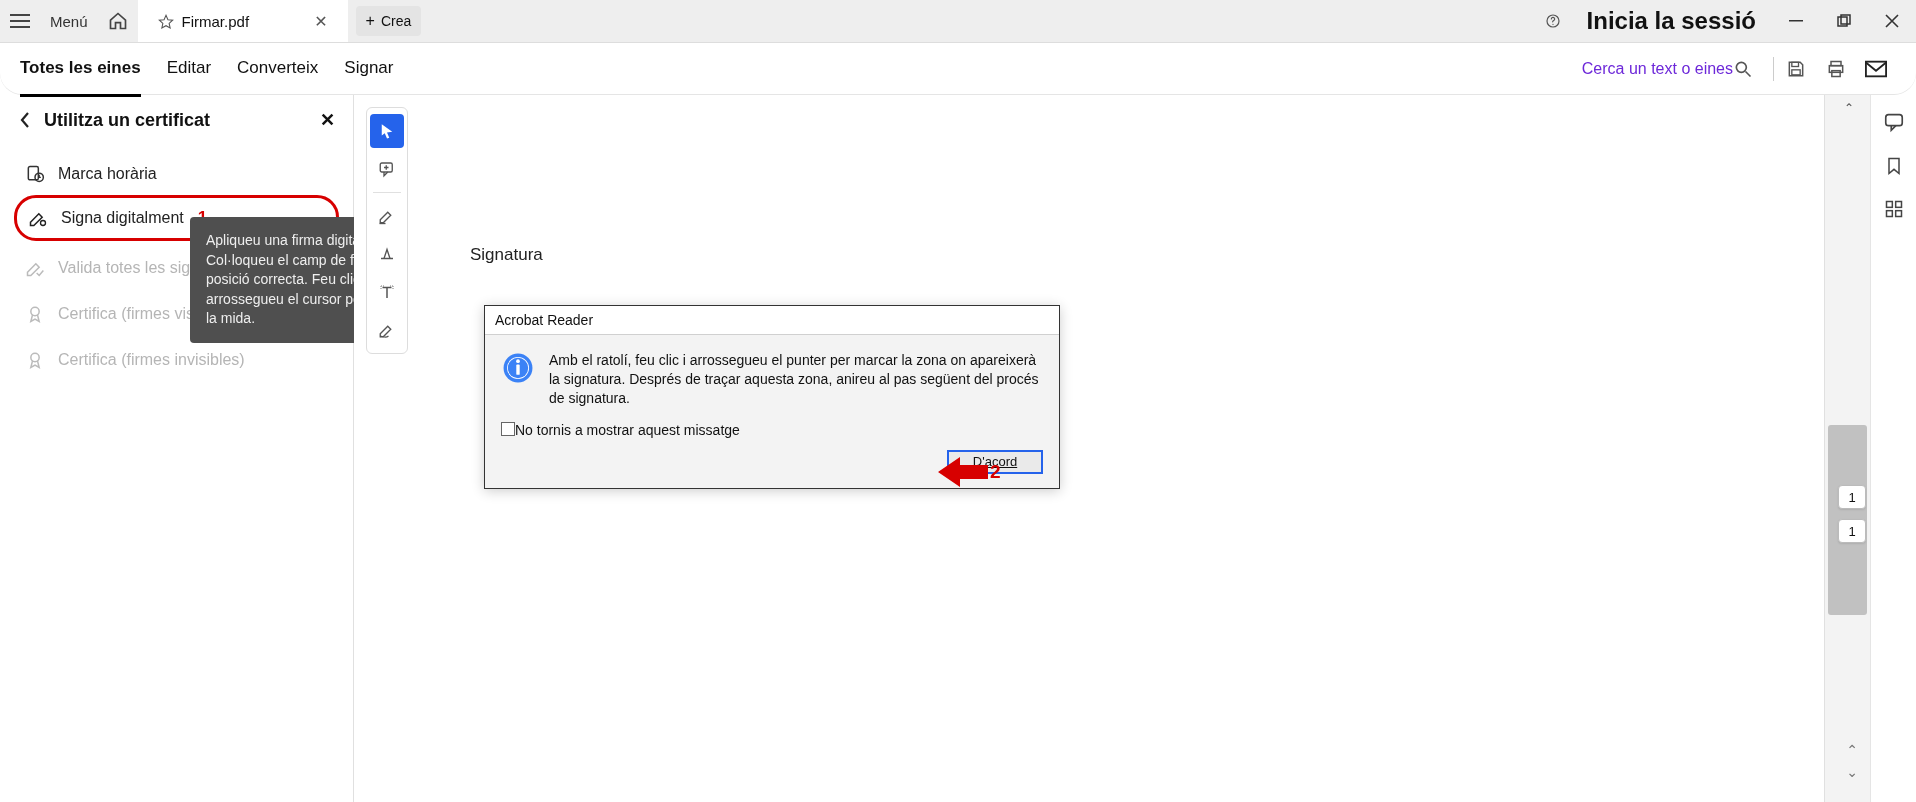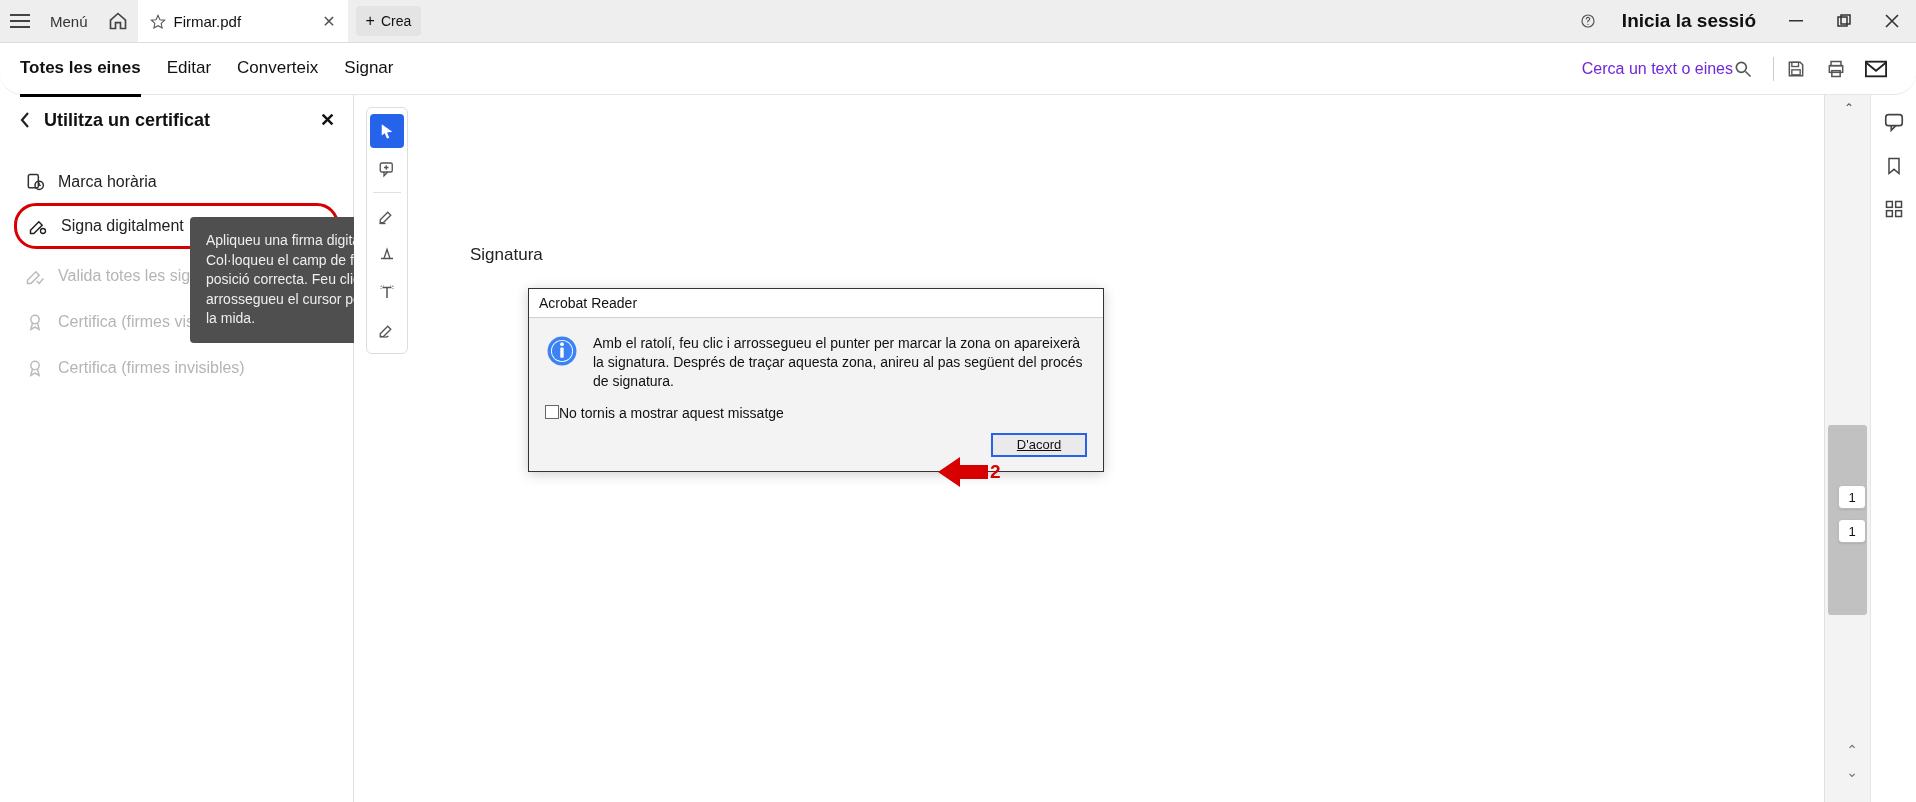--- a/index.html
+++ b/index.html
@@ -30,41 +30,41 @@
     cursor: default;
   }
   .tb-hamburger { width: 20px; height: 14px; display:flex; flex-direction:column; justify-content:space-between; }
   .tb-hamburger span { display:block; height:2px; background:#444; }
   .tb-menu-label { font-size:15px; color:#333; padding:8px 10px; display:flex; align-items:center; }
   .tb-home { width:40px; }
   .tab {
     background:#fff;
     display:flex;
     align-items:center;
-    padding:0 12px;
+    padding:0 20px;
     gap:8px;
     border-top: 1px solid transparent;
     position: relative;
     min-width: 210px;
   }
   .tab .close { margin-left:auto; font-size:16px; color:#555; }
   .tab .star svg { width:16px; height:16px; }
   .newtab {
     display:flex; align-items:center; gap:6px;
     margin:6px 8px;
     padding:0 10px;
     background:#e4e4e4;
     border-radius:4px;
     font-size:14px;
     height:30px;
   }
   .tb-spacer { flex:1; }
   .tb-right { display:flex; align-items:center; }
   .tb-right .help { width:36px; display:flex; justify-content:center; }
-  .signin { font-size:19px; font-weight:600; padding:0 16px; display:flex; align-items:center;text-align:right; }
+  .signin { font-size:24px; font-weight:600; padding:0 16px; display:flex; align-items:center;text-align:right; }
   .win-btn { width:48px; display:flex; justify-content:center; align-items:center; font-size:14px; }
 
   
   .maintools {
     height:52px;
     display:flex;
     align-items:center;
     padding:0 20px;
     border-bottom:1px solid #e5e5e5;
     border-radius:22px;
@@ -87,21 +87,21 @@
   
   .leftpanel {
     width:354px;
     border-right:1px solid #e0e0e0;
     padding:14px 18px 0 18px;
     position: relative;
   }
   .lp-header {
     display:flex; align-items:center; gap:12px;
     font-size:18px; font-weight:600;
-    margin-bottom:28px;
+    margin-bottom:20px;
   }
   .lp-header .back { font-size:18px; }
   .lp-header .close { margin-left:auto; font-size:18px; }
   .lp-item {
     display:flex; align-items:center; gap:12px;
     height:46px;
     font-size:16px;
     padding:0 6px;
     color:#222;
     border-radius:20px;
@@ -182,27 +182,26 @@
   .doc-content {
     position:absolute;
     left:116px; top:150px;
     font-size:17px;
     color:#222;
   }
 
   
   .dialog {
     position:absolute;
-    left:130px; top:193px;
+    left:130px; top:210px;
     width:576px;
     background:#f3f3f3;
     border:1px solid #333;
     box-shadow: 0 2px 12px rgba(0,0,0,.2);
     font-size:14px;
-    margin-left:44px;
   }
   .dialog-title {
     background:#fff;
     padding:6px 10px;
     font-size:14px;
     border-bottom:1px solid #d0d0d0;
   }
   .dialog-body {
     display:flex;
     padding:16px 16px 10px 16px;

